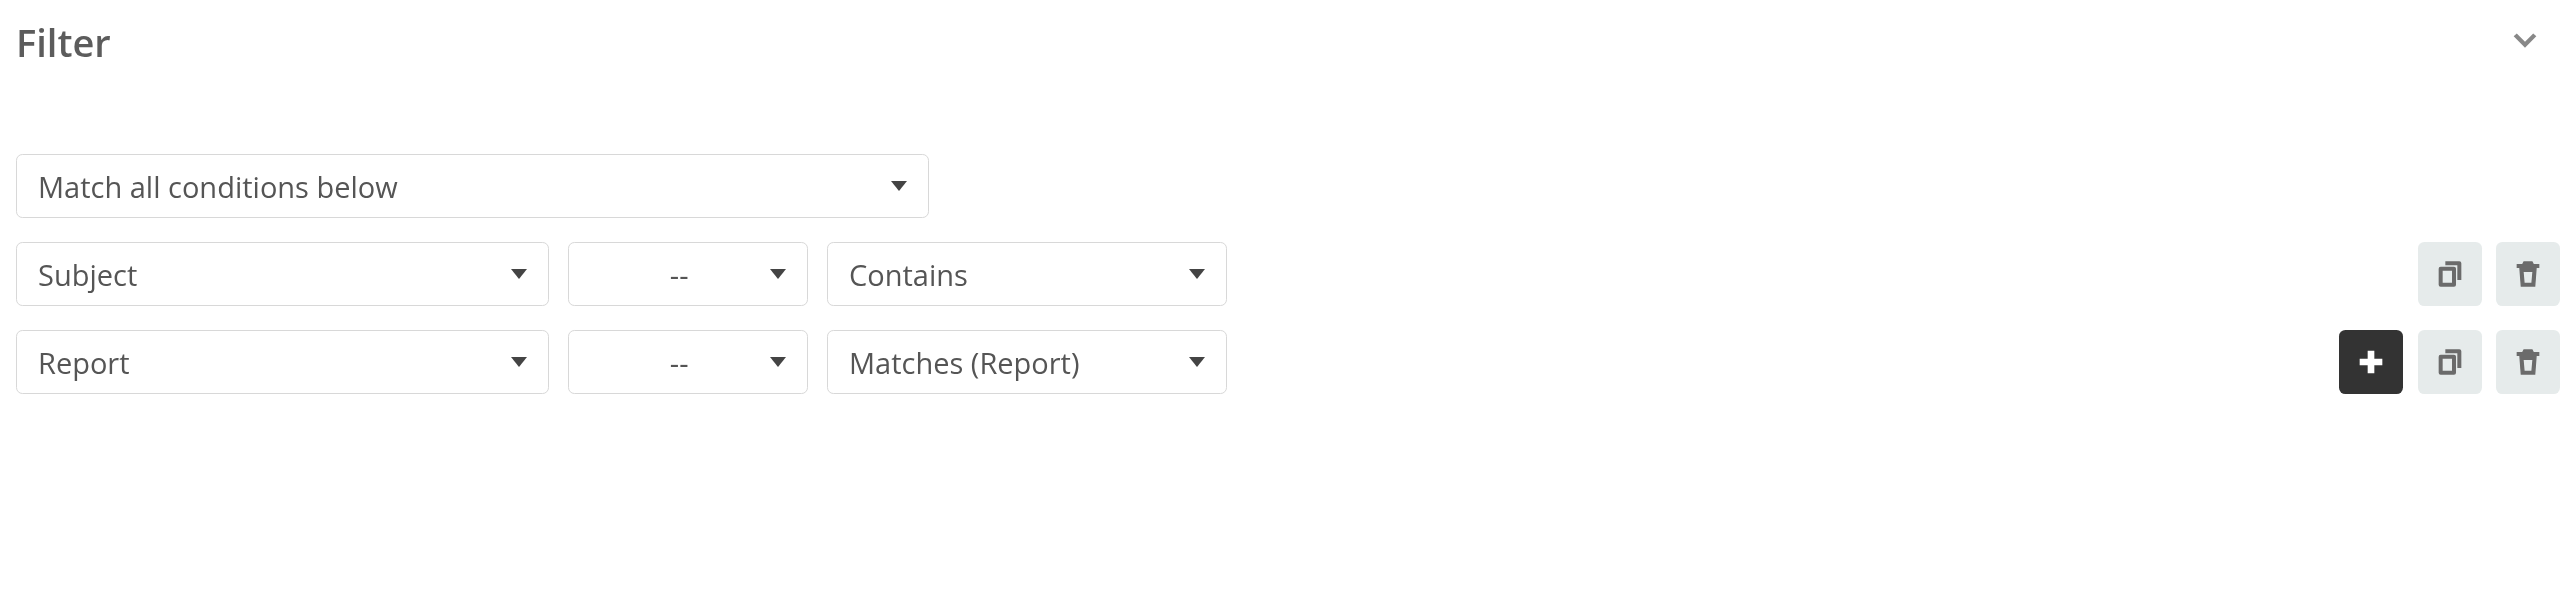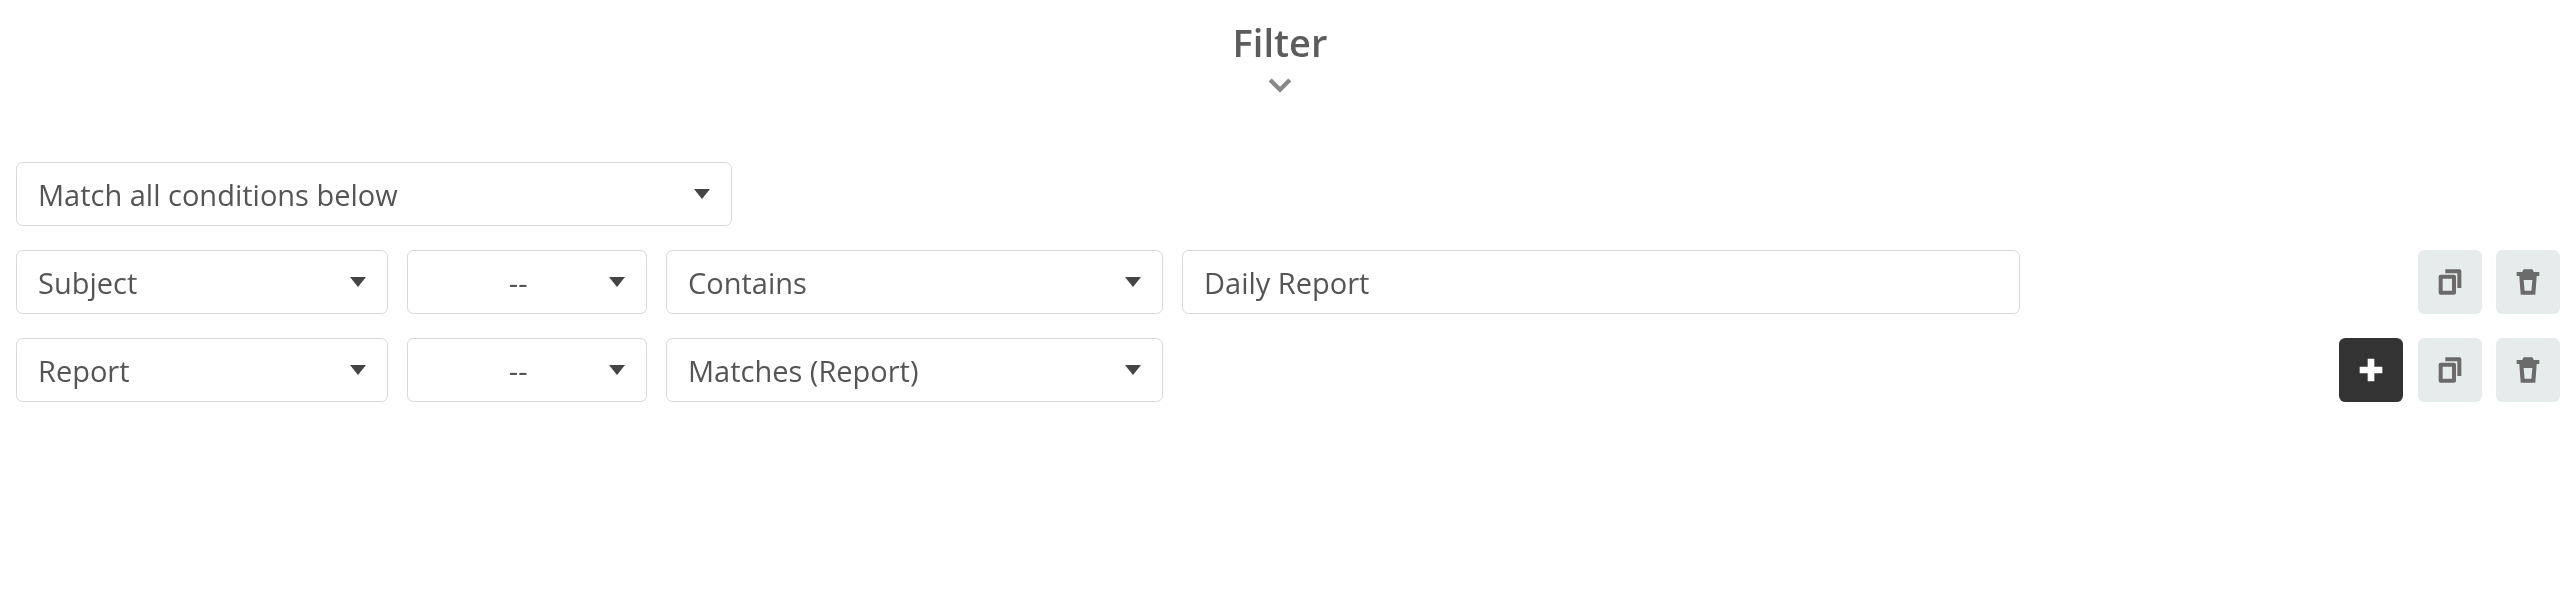--- a/index.html
+++ b/index.html
@@ -13,21 +13,20 @@
       color: #555;
       padding: 16px;
       width: 2576px;
     }
     .filter-header {
       display: flex;
       justify-content: space-between;
       align-items: center;
       margin-bottom: 56px;
       padding-right: 16px;
-      flex-direction: column;
     }
     .filter-title {
       font-size: 38px;
       font-weight: 600;
       color: #5c5c5c;
     }
     .chevron {
       width: 38px;
       height: 38px;
       display: flex;
@@ -62,24 +61,24 @@
     .select .caret {
       margin-left: 16px;
     }
     .caret {
       width: 0;
       height: 0;
       border-left: 8.8px solid transparent;
       border-right: 8.8px solid transparent;
       border-top: 10.4px solid #444;
     }
-    .w-match { width: 716px; }
-    .w-field { width: 372px; }
+    .w-match { width: 913px; margin-top: 30px; }
+    .w-field { width: 533px; }
     .w-op1   { width: 240px; }
-    .w-op2   { width: 497px; }
+    .w-op2   { width: 400px; }
     .w-op1 { justify-content: space-between; }
     .textinput {
       border: 0.8px solid #d8d8d8;
       border-radius: 6.4px;
       background: #ffffff;
       padding: 13px 21px;
       font-size: 29px;
       color: #555;
       height: 64px;
       width: 838px;
@@ -142,21 +141,20 @@
     <span class="caret"></span>
   </div>
   <div class="select w-op1">
     <span class="op1-label">--</span>
     <span class="caret"></span>
   </div>
   <div class="select w-op2">
     <span>Contains</span>
     <span class="caret"></span>
   </div>
-  <input class="textinput" type="text" value="Daily Report" style="">
   <div class="spacer-grow"></div>
   <div class="icon-gap">
     <button class="icon-btn">
       <svg viewBox="0 0 24 24">
         <path d="M9 3 H19 A1 1 0 0 1 20 4 V16 H18 V5 H9 Z M5 7 H15 A1 1 0 0 1 16 8 V20 A1 1 0 0 1 15 21 H5 A1 1 0 0 1 4 20 V8 A1 1 0 0 1 5 7 Z M6 9 V19 H14 V9 Z" fill-rule="evenodd"></path>
       </svg>
     </button>
     <button class="icon-btn">
       <svg viewBox="0 0 24 24">
         <path d="M9 3 H15 L16 5 H20 V7 H4 V5 H8 Z M6 8 H18 L17 21 H7 Z M8.2 10 L9 19 H15 L15.8 10 Z" fill-rule="evenodd"></path>

